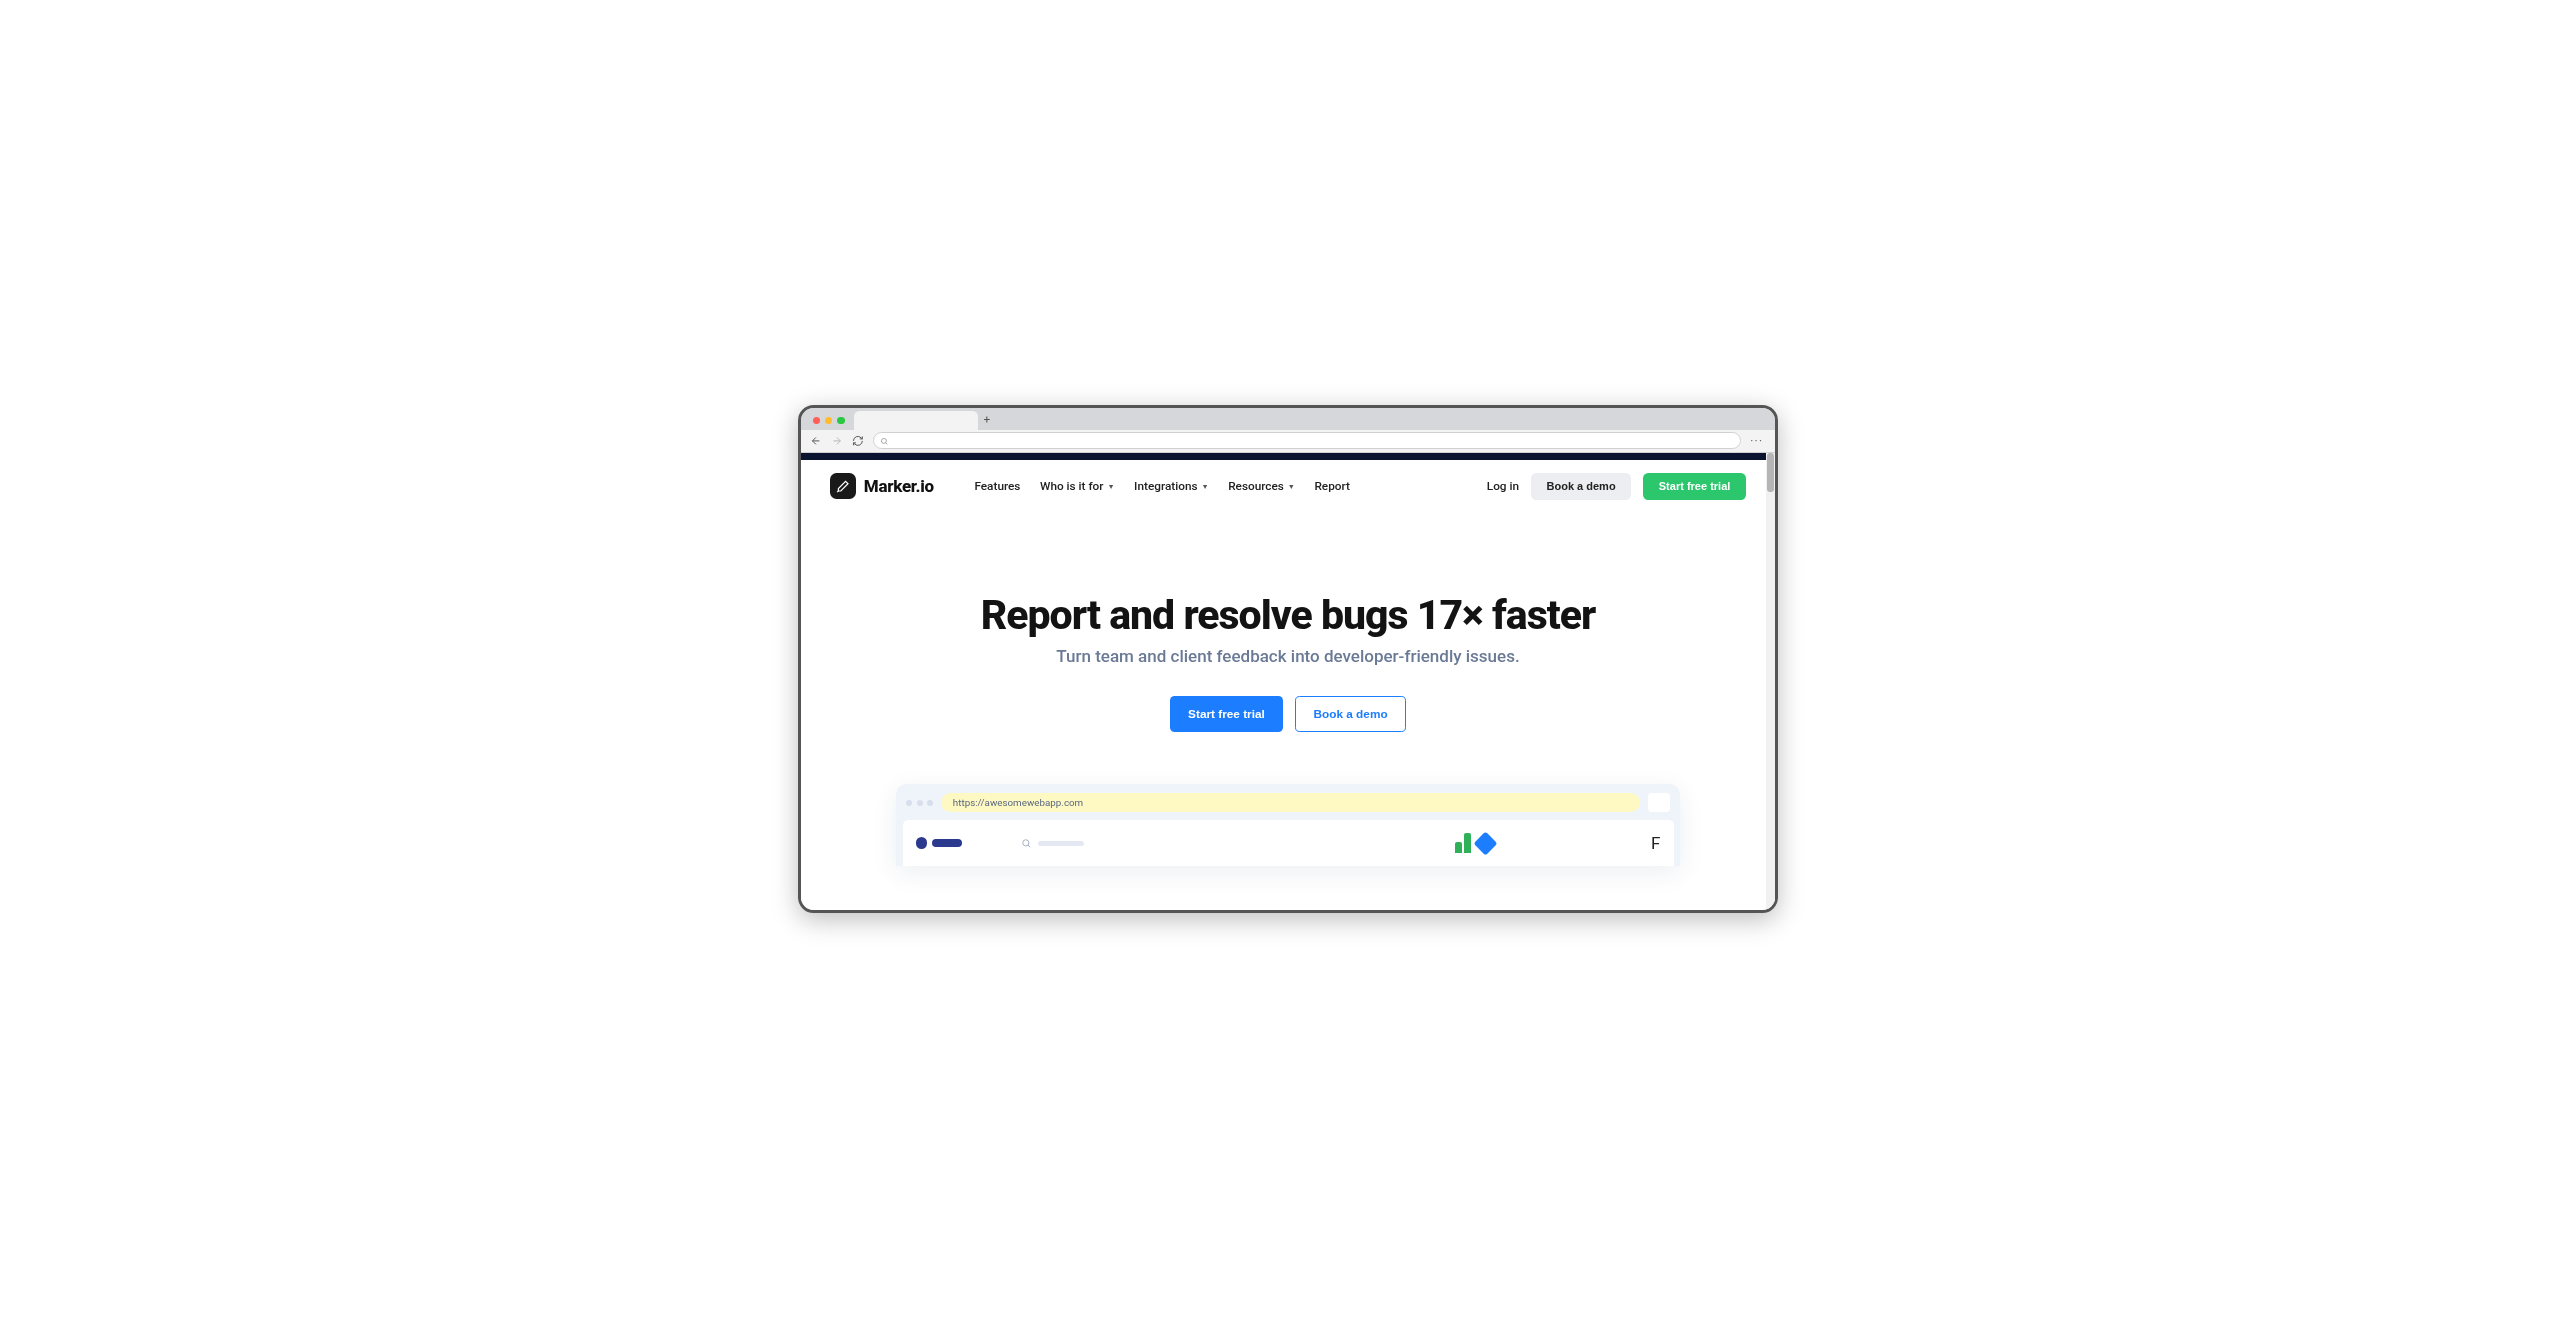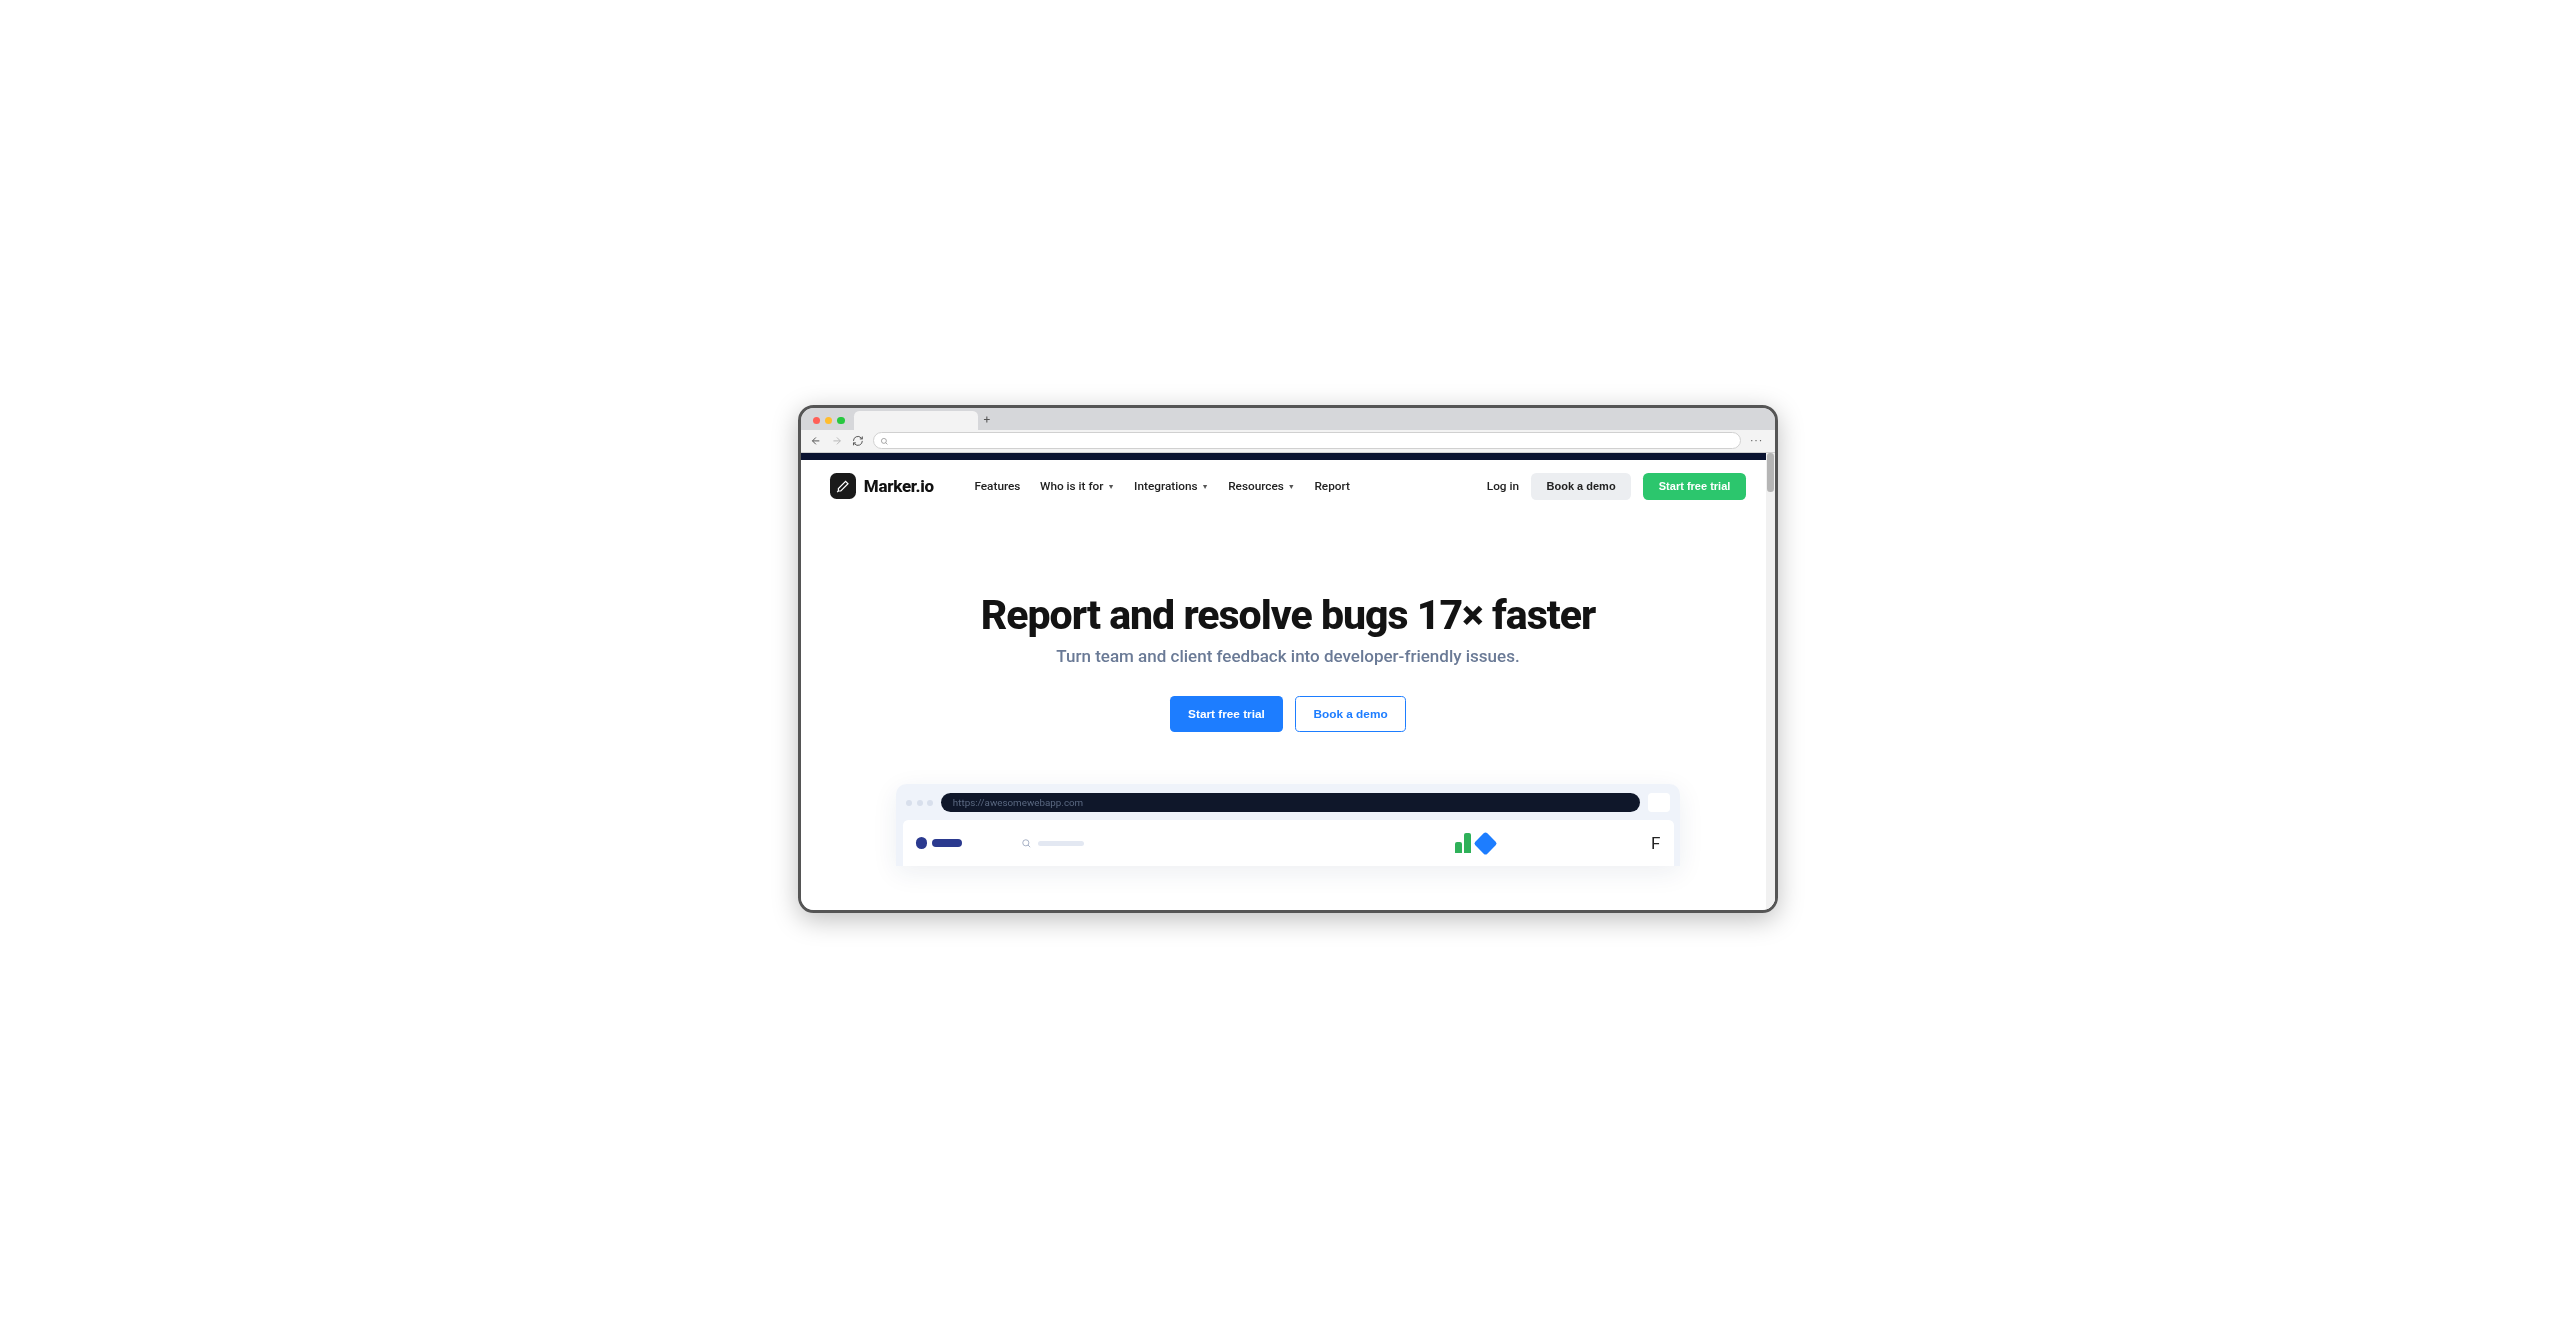--- a/index.html
+++ b/index.html
@@ -120,21 +120,21 @@
     width:784px;
     margin: 52px auto 0;
     background:#eff3fa;
     border-radius:10.5px 10.5px 0 0;
     padding:6.5px 6.5px 0;
     box-shadow: 0 6.5px 26px rgba(30,50,90,.08);
   }
   .illus-bar { display:flex; align-items:center; gap:7.8px; padding:2.6px 3.9px 7.8px; }
   .illus-dots { display:flex; gap:4.6px; }
   .illus-dots span { width:5.9px; height:5.9px; border-radius:50%; background:#d8dfec; }
-  .illus-url { flex:1; height:19.6px; background:#0f172a; border-radius:9.8px; display:flex; align-items:center; padding:0 11.8px; color:#5a6880; font-size:9.8px; }
+  .illus-url { flex:1; height:19.6px; background:#fef9c3; border-radius:9.8px; display:flex; align-items:center; padding:0 11.8px; color:#5a6880; font-size:9.8px; }
   .illus-btn { width:22px; height:19.6px; background:#fff; border-radius:3.9px; }
   .illus-body { height:46px; background:#fff; border-radius:5.2px 5.2px 0 0; padding:9.1px 13px; display:flex; align-items:center; overflow:hidden; }
   .illus-left { display:flex; align-items:center; gap:5.2px; }
   .illus-avatar { width:11.8px; height:11.8px; border-radius:50%; background:#2b3a8f; }
   .illus-pill { width:30px; height:7.8px; border-radius:3.9px; background:#2b3a8f; }
   .illus-search { margin-left:59px; display:flex; align-items:center; gap:6.5px; color:#9aa6bd; }
   .illus-search svg { width:10.5px; height:10.5px; }
   .illus-sbar { width:46px; height:5.2px; border-radius:2.6px; background:#e3e8f2; }
   .illus-gfx { margin-left:auto; display:flex; align-items:flex-end; gap:2.6px; margin-right:144px; }
   .gbar { width:6.5px; background:#2fb159; border-radius:2px 2px 0 0; }

